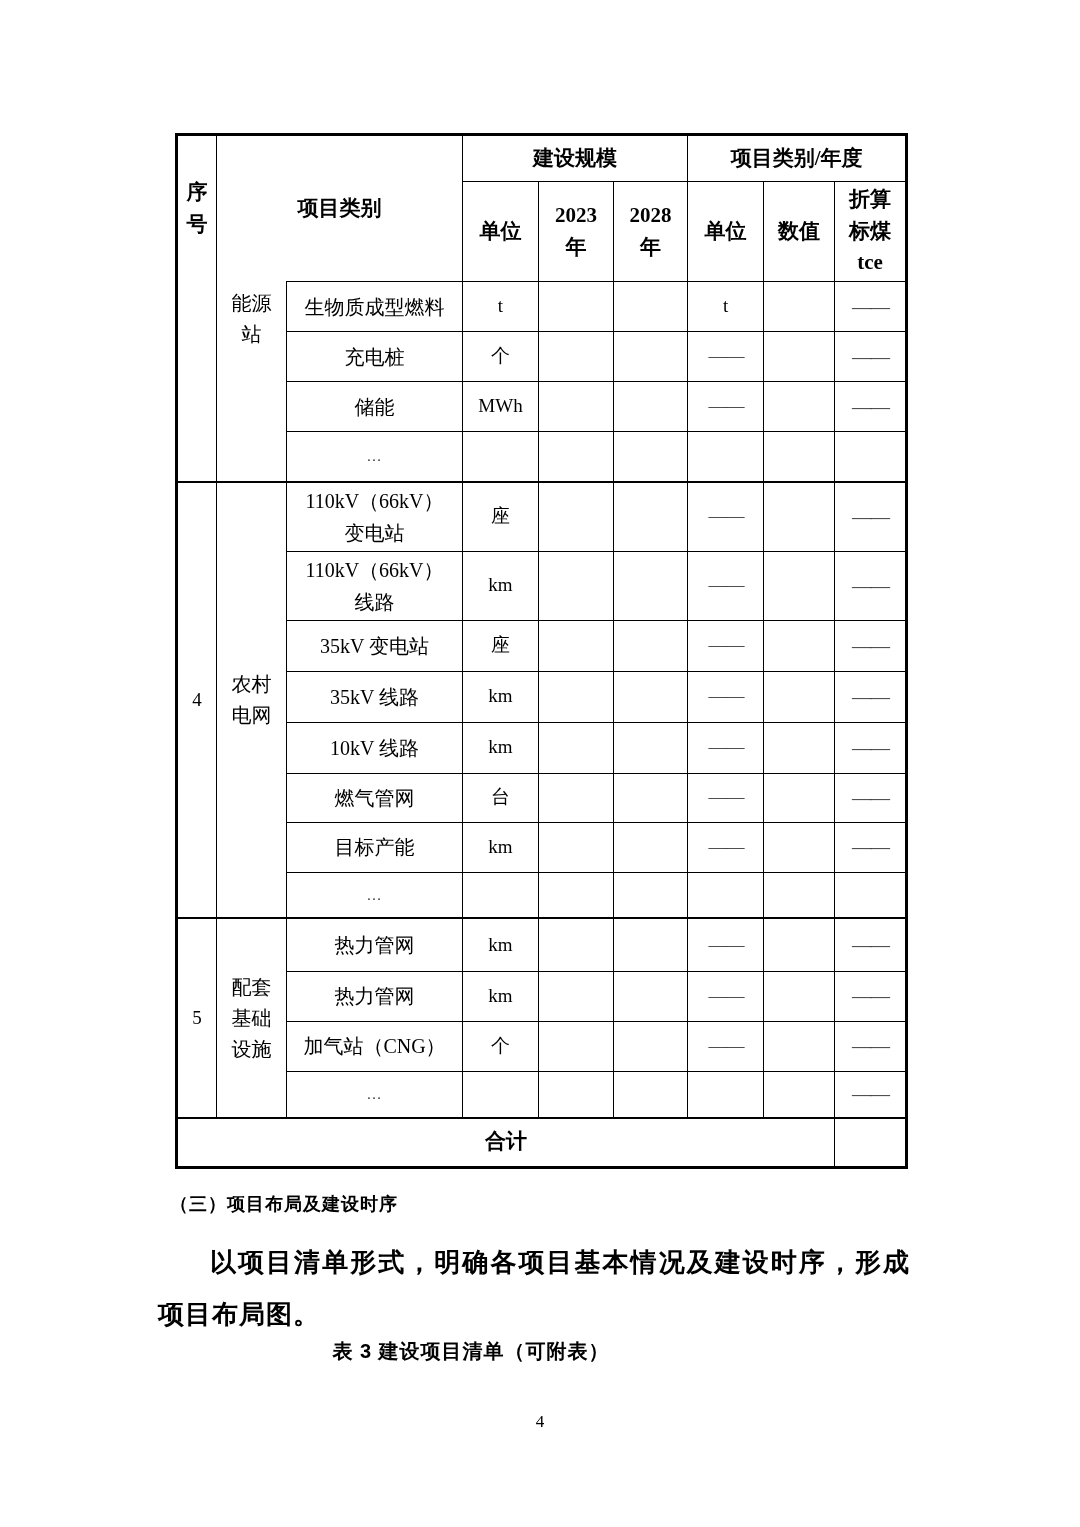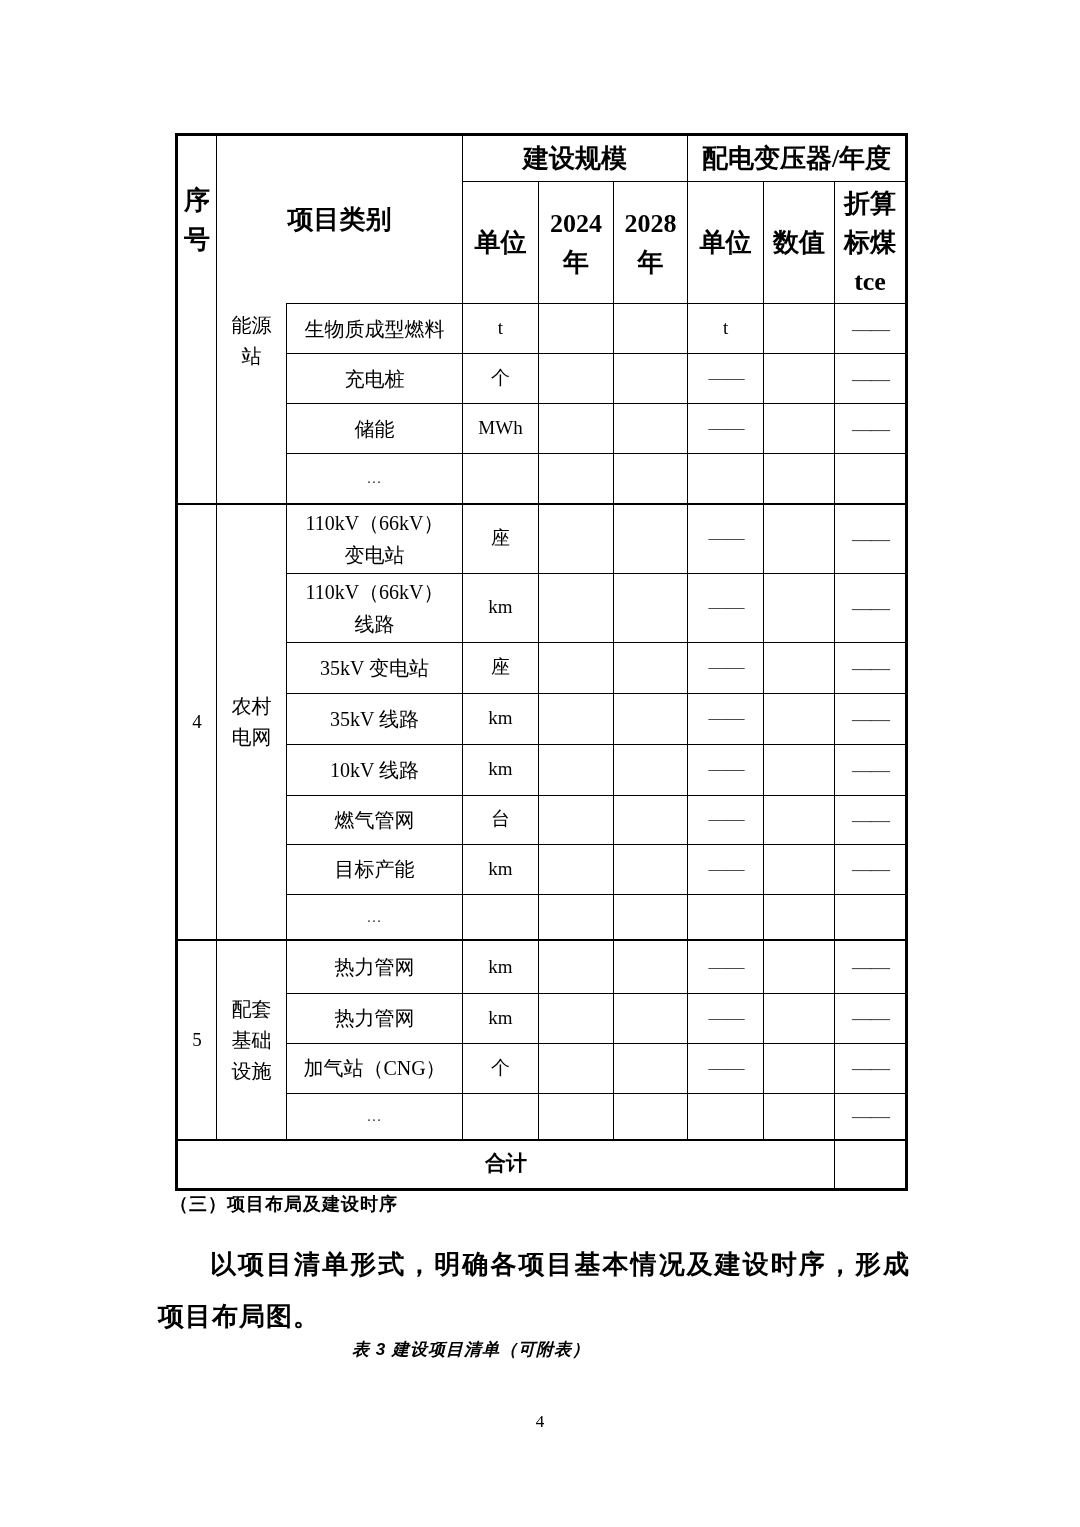--- a/index.html
+++ b/index.html
@@ -13,50 +13,50 @@
   table.main {
     position:absolute; left:175px; top:133px; width:731px;
     border-collapse:collapse; table-layout:fixed;
     border:3px solid #000;
   }
   th,td {
     border:1.5px solid #000;
     text-align:center; vertical-align:middle;
     white-space:pre-line; padding:2px; overflow:hidden;
   }
-  th { font-weight:bold; font-size:26px; line-height:1.5; }
+  th { font-weight:bold; font-size:21px; line-height:1.5; }
   td { font-size:20px; line-height:1.6; }
   td.serial { font-size:19px; }
   td.cat { line-height:1.55; }
   td.cat-top { vertical-align:top; padding-top:6px; }
   td.unitv { font-size:19px; }
   .no-bottom { border-bottom:none; }
   .no-top { border-top:none;margin-left:14px; }
   tr.group-sep > td { border-top:2.5px solid #000; }
   td.total-label { font-weight:bold; font-size:21px;margin-top:25px; }
   
   td.dash { letter-spacing:-2px; color:#474747; }
   td.ellipsis { font-size:15px; letter-spacing:1px; color:#333; }
   
   .section-heading {
     position:absolute; left:158px; top:1192px; padding-left:12px;
     font-family:"Liberation Sans","DejaVu Sans",sans-serif;
     font-size:18px; font-weight:700; letter-spacing:1px;
   }
   .paragraph {
     position:absolute; left:158px; top:1238px; width:752px;
-    font-family:Liberation Sans, sans-serif;
+    font-family:Liberation Mono, monospace;
     font-size:26px; font-weight:600; line-height:52px;
     text-align:justify; text-indent:2em; letter-spacing:1px;
   }
   .table-caption {
     position:absolute; left:0; top:1338px; width:942px;
     text-align:center;
     font-family:"Liberation Sans","DejaVu Sans",sans-serif;
-    font-size:17px; font-weight:700; letter-spacing:1px;font-style:italic;
+    font-size:20px; font-weight:700; letter-spacing:1px;
   }
   .page-number {
     position:absolute; left:0; top:1412px; width:1080px;
     text-align:center; font-size:17px;
   }
 </style>
 </head>
 <body>
 
 <table class="main">
@@ -71,25 +71,25 @@
       <col style="width:71px">
       <col style="width:72px">
   </colgroup>
 
   <tbody>
       <tr style="height:47px">
     <th rowspan="2" class="no-bottom">序
 号</th>
     <th rowspan="2" colspan="2" class="no-bottom">项目类别</th>
     <th colspan="3">建设规模</th>
-    <th colspan="3">配电变压器/年度</th>
+    <th colspan="3">项目类别/年度</th>
   </tr>
   <tr style="height:100px">
     <th>单位</th>
-    <th>2024
+    <th>2023
 年</th>
     <th>2028
 年</th>
     <th>单位</th>
     <th>数值</th>
     <th>折算
 标煤
 tce</th>
   </tr>
 

